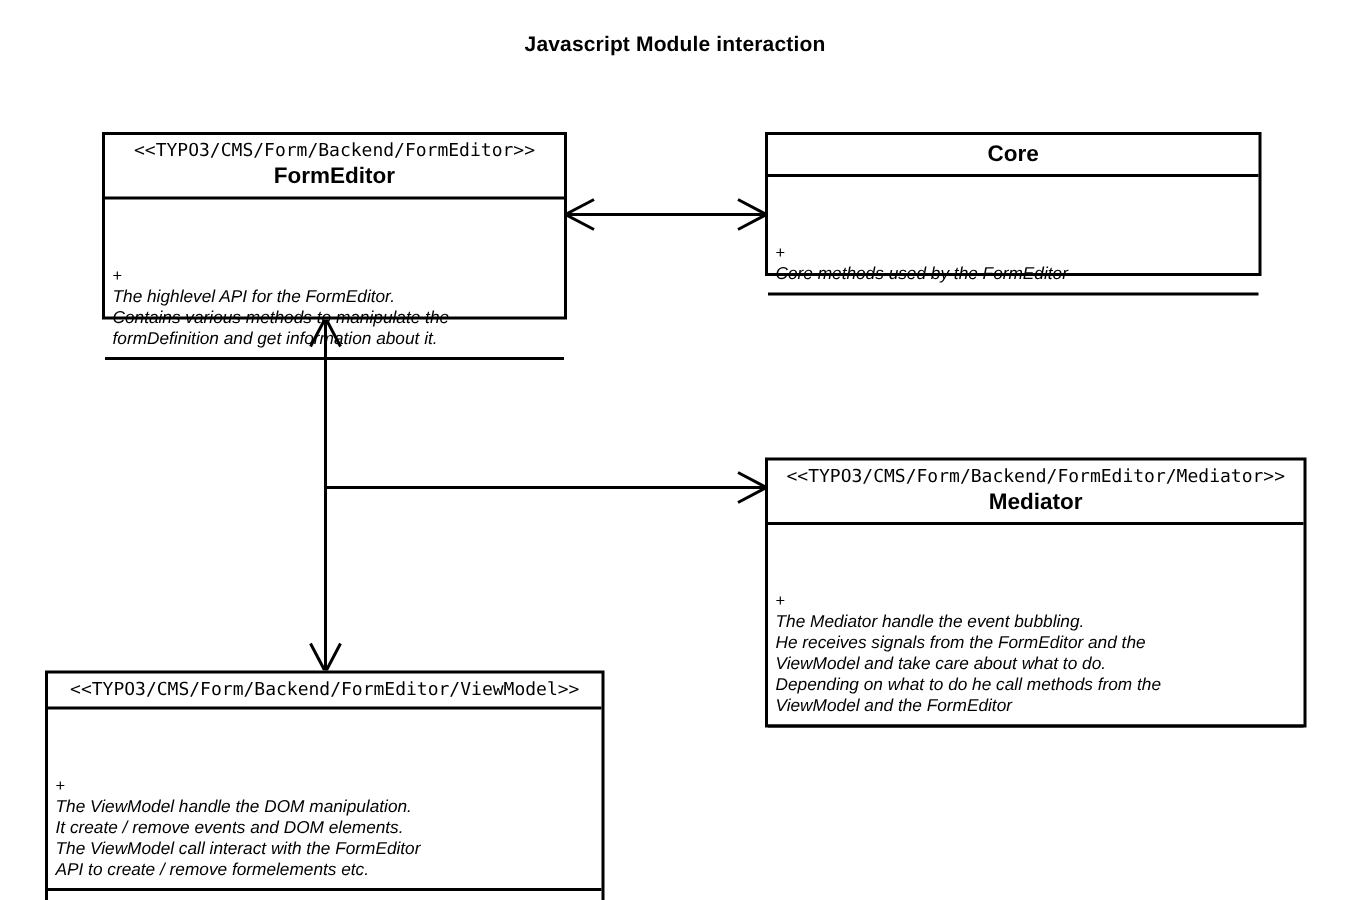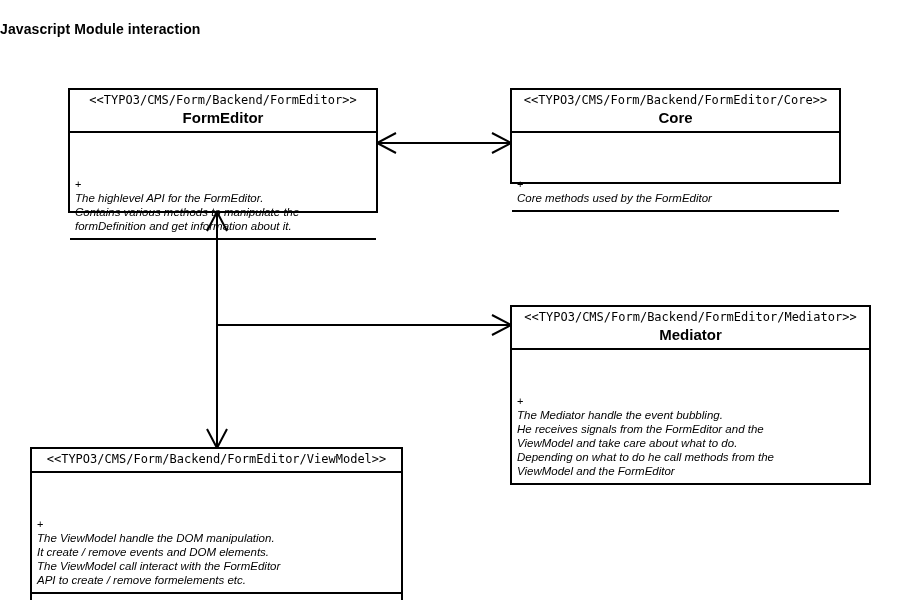--- a/index.html
+++ b/index.html
@@ -13,21 +13,21 @@
     height: 600px;
     background: #ffffff;
     font-family: "Liberation Sans", sans-serif;
     overflow: hidden;
   }
   .diagram-title {
     position: absolute;
     left: 0;
     top: 21px;
     width: 900px;
-    text-align: left;
+    text-align: center;
     font-size: 14px;
     font-weight: bold;
     color: #000000;
     letter-spacing: 0.1px;
   }
   
   .uml-box {
     position: absolute;
     box-sizing: border-box;
     border: 2px solid #000000;
@@ -140,21 +140,20 @@
       <div class="uml-visibility">+</div>
       <div class="uml-desc-line">The highlevel API for the FormEditor.</div>
       <div class="uml-desc-line">Contains various methods to manipulate the</div>
       <div class="uml-desc-line">formDefinition and get information about it.</div>
     </div>
     <div class="uml-footer"></div>
   </div>
 
   <div class="uml-box" style="left:510px; top:88px; width:331px; height:96px;">
     <div class="uml-header">
-      <div class="uml-stereotype">&lt;&lt;TYPO3/CMS/Form/Backend/FormEditor/Core&gt;&gt;</div>
       <div class="uml-classname">Core</div>
     </div>
     <div class="uml-body">
       <div class="uml-visibility">+</div>
       <div class="uml-desc-line">Core methods used by the FormEditor</div>
     </div>
     <div class="uml-footer"></div>
   </div>
 
   <div class="uml-box" style="left:510px; top:305px; width:361px; height:180px;">

